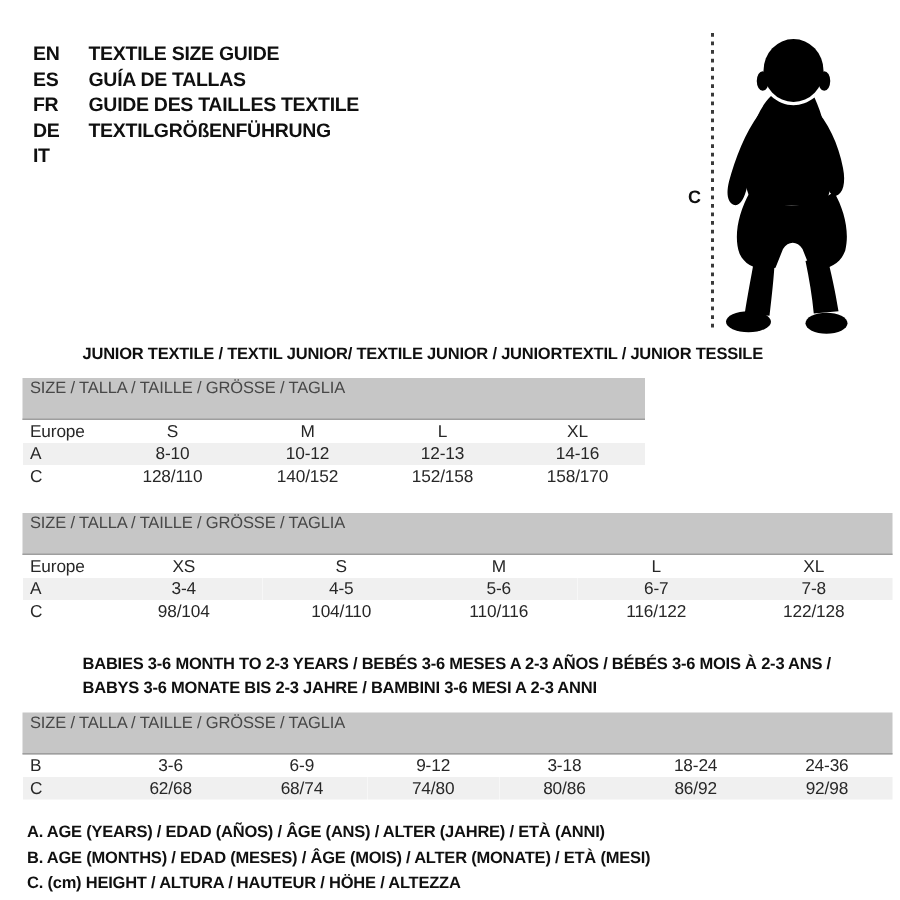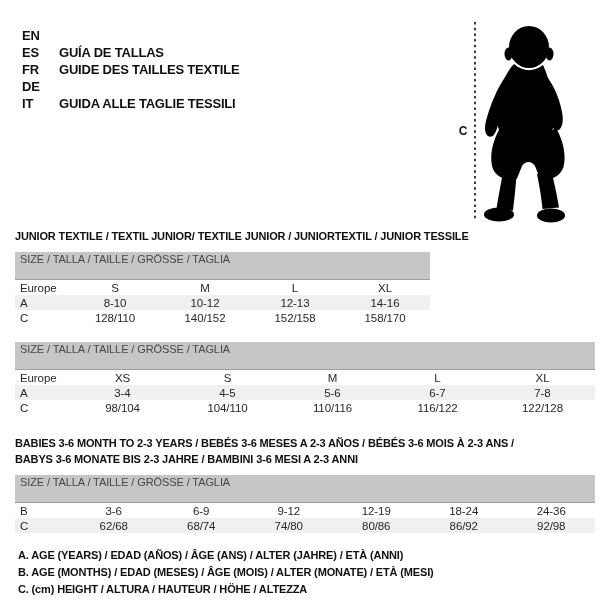--- a/index.html
+++ b/index.html
@@ -15,21 +15,21 @@
     line-height:17px;letter-spacing:-0.2px;color:#101010;}
   .lang-row{display:flex;}
   .lang-code{width:37px;flex:0 0 37px;}
 
   
   .figure-svg{position:absolute;left:440px;top:4px;}
 
   
   .section{position:absolute;left:15px;}
   .title-line{font-weight:bold;font-size:11px;line-height:16px;letter-spacing:-0.15px;
-    color:#0f0f0f;white-space:nowrap;}
+    color:#0f0f0f;white-space:nowrap;margin-left:40px;}
   .title-sub{font-size:7.5px;position:relative;top:2.5px;letter-spacing:0;}
   .size-bar{height:28px;box-sizing:border-box;margin-top:8px;
     background:var(--header-bar,#c6c6c6);border-bottom:1px solid #9e9e9e;
     font-size:11px;line-height:15px;letter-spacing:-0.1px;
     color:var(--header-text,#474747);padding-left:5px;white-space:nowrap;overflow:hidden;}
   table.size-table{border-collapse:collapse;table-layout:fixed;width:100%;}
   table.size-table td{height:15px;padding:0;font-size:11.5px;letter-spacing:-0.1px;
     text-align:center;vertical-align:middle;color:#272727;overflow:hidden;white-space:nowrap;}
   table.size-table td.lbl{text-align:left;padding-left:5px;}
   tr.shaded{background:var(--row-shaded,#f0f0f0);}
@@ -40,35 +40,36 @@
   .footnote{white-space:nowrap;}
 </style>
 </head>
 <body>
 
 <div class="canvas">
 
   <div class="lang-block" id="lang-block">
       <div class="lang-row">
         <span class="lang-code">EN</span>
+        <span class="lang-text">TEXTILE SIZE GUIDE</span>
       </div>
       <div class="lang-row">
         <span class="lang-code">ES</span>
         <span class="lang-text">GUÍA DE TALLAS</span>
       </div>
       <div class="lang-row">
         <span class="lang-code">FR</span>
         <span class="lang-text">GUIDE DES TAILLES TEXTILE</span>
       </div>
       <div class="lang-row">
         <span class="lang-code">DE</span>
+        <span class="lang-text">TEXTILGRÖßENFÜHRUNG</span>
       </div>
       <div class="lang-row">
         <span class="lang-code">IT</span>
-        <span class="lang-text">GUIDA ALLE TAGLIE TESSILI</span>
       </div>
     </div>
 
   <svg class="figure-svg" width="160" height="212" viewBox="0 0 160 212">
     <line x1="35" y1="6" x2="35" y2="203" stroke="#3a3a3a" stroke-width="2" stroke-dasharray="2.5 3.2"></line>
     <text x="23" y="119" text-anchor="middle" font-size="12" font-weight="bold" fill="#101010">C</text>
     <g fill="#000">
       <ellipse cx="89" cy="31" rx="20" ry="21"></ellipse>
       <ellipse cx="68.5" cy="38" rx="4" ry="6.5"></ellipse>
       <ellipse cx="109.5" cy="38" rx="4" ry="6.5"></ellipse>
@@ -176,21 +177,21 @@
             <col>
             <col>
             <col>
           </colgroup>
           <tbody>
             <tr>
               <td class="lbl">B</td>
               <td>3-6</td>
               <td>6-9</td>
               <td>9-12</td>
-              <td>12-19</td>
+              <td>3-18</td>
               <td>18-24</td>
               <td>24-36</td>
             </tr>
             <tr class="shaded">
               <td class="lbl">C</td>
               <td>62/68</td>
               <td>68/74</td>
               <td>74/80</td>
               <td>80/86</td>
               <td>86/92</td>

